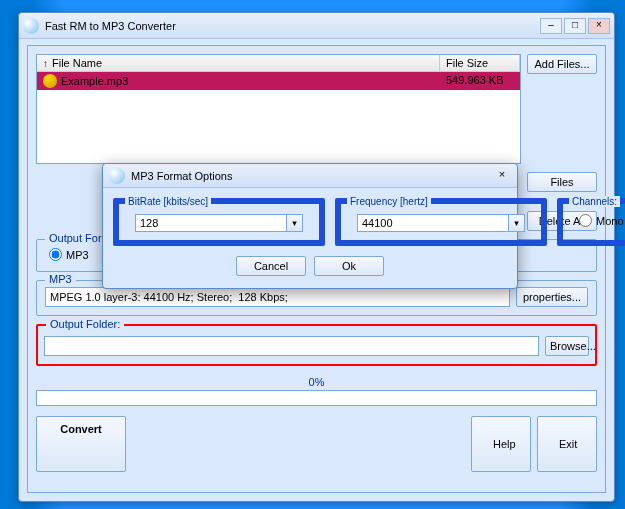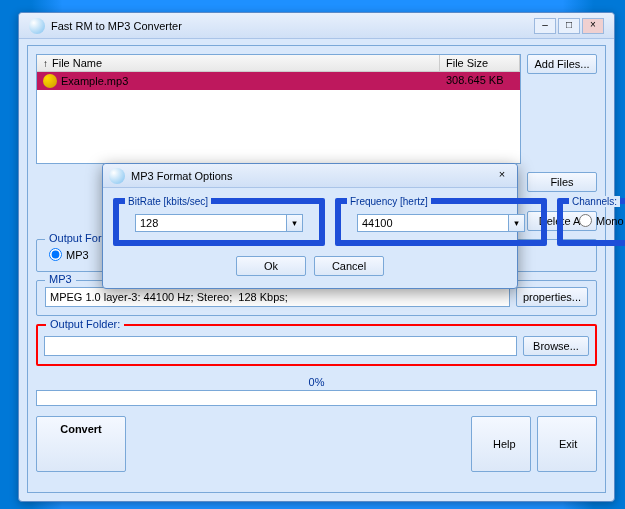--- a/index.html
+++ b/index.html
@@ -1,18 +1,18 @@
 <!DOCTYPE html>
 <html><head>
 <meta charset="utf-8">
 <style>
 * { box-sizing: border-box; margin: 0; padding: 0; font-family: "Segoe UI", Tahoma, sans-serif; font-size: 11px; }
 body { background: linear-gradient(to right, #0078d7 0%, #0078d7 5%, #1e90ff 10%, #1e90ff 90%, #0078d7 95%, #0078d7 100%); width: 625px; height: 509px; overflow: hidden; position: relative; }
 .window { position: absolute; left: 18px; top: 12px; width: 597px; height: 490px; background: #d9e8fb; border: 1px solid #5a8ac7; border-radius: 4px; box-shadow: 0 2px 8px rgba(0,0,0,0.3); }
-.titlebar { height: 26px; background: linear-gradient(#e8f0fc, #d0e0f6); border-bottom: 1px solid #aac4e8; display: flex; align-items: center; padding: 0 10px; border-radius: 4px 4px 0 0; }
+.titlebar { height: 26px; background: linear-gradient(#e8f0fc, #d0e0f6); border-bottom: 1px solid #aac4e8; display: flex; align-items: center; padding: 0 4px; border-radius: 4px 4px 0 0; }
 .app-icon { width: 16px; height: 16px; background: radial-gradient(circle at 30% 30%, #fff, #7cc0f0); border-radius: 50%; margin-right: 6px; }
 .titlebar-text { flex: 1; color: #000; }
 .win-btn { width: 22px; height: 16px; margin-left: 2px; background: #e8f0fc; border: 1px solid #9bb8de; text-align: center; line-height: 12px; cursor: pointer; font-size: 10px; }
 .win-btn.close { background: #f0d0d0; }
 .content { position: absolute; left: 8px; top: 32px; right: 8px; bottom: 8px; border: 1px solid #7aa8d8; background: #d9e8fb; padding: 8px; }
 .filelist-row { display: flex; gap: 6px; }
 .filelist { flex: 1; background: #fff; border: 1px solid #7aa8d8; height: 110px; }
 .fl-header { display: flex; background: linear-gradient(#f8f8f8, #e8e8e8); border-bottom: 1px solid #ccc; }
 .fl-col { padding: 2px 6px; border-right: 1px solid #ccc; }
 .fl-col.name { flex: 1; display: flex; align-items: center; gap: 4px; }
@@ -82,21 +82,21 @@
             <span class="arrow-up">↑</span>
             <span>File Name</span>
           </div>
           <div class="fl-col size"><span>File Size</span></div>
         </div>
         <div class="fl-row">
           <div class="fl-col name">
             <span class="file-icon"></span>
             <span>Example.mp3</span>
           </div>
-          <div class="fl-col size">308.645 KB</div>
+          <div class="fl-col size">549.963 KB</div>
         </div>
       </div>
       <div class="side-buttons">
         <div class="btn">Add Files...</div>
         <div style="height:60px"></div>
         <div class="btn">Files</div>
         <div class="btn">Delete All</div>
       </div>
     </div>
 
@@ -119,21 +119,21 @@
       <div class="mp3-row">
         <input type="text" value="MPEG 1.0 layer-3: 44100 Hz; Stereo;  128 Kbps;" style="">
         <div class="btn" style="width:72px">properties...</div>
       </div>
     </div>
 
     <div class="fieldset output-section">
       <div class="legend">Output Folder:</div>
       <div class="output-row">
         <input type="text" value="" style="">
-        <div class="btn" style="width:66px">Browse...</div>
+        <div class="btn" style="width:44px">Browse...</div>
       </div>
     </div>
 
     <div class="progress-label">0%</div>
     <div class="progress-bar"></div>
 
     <div class="bottom-row">
       <div class="btn convert">Convert</div>
       <div class="spacer"></div>
       <div class="btn sm">Help</div>
@@ -177,16 +177,16 @@
             <span>Mono</span>
           </label>
         <label class="radio-item">
             <input type="radio" name="ch" checked="" style="">
             <span>Stereo</span>
           </label>
       </div>
     </div>
   </div>
   <div class="dlg-buttons">
+    <div class="btn">Cancel</div>
     <div class="btn">Ok</div>
-    <div class="btn">Cancel</div>
   </div>
 </div>
 
 </body></html>

